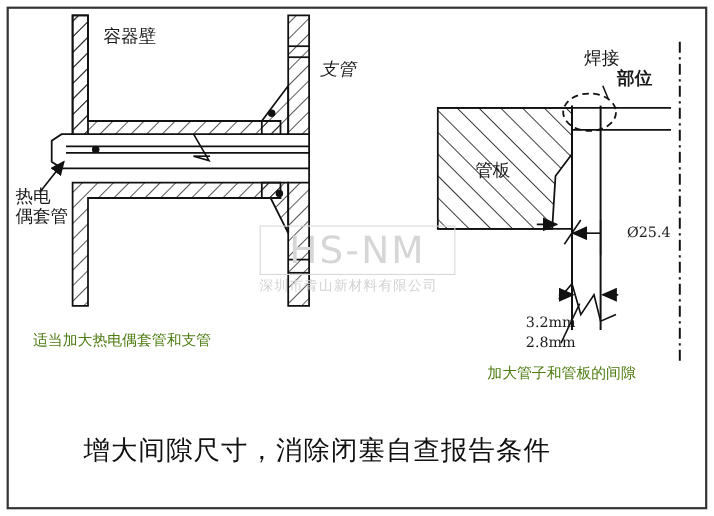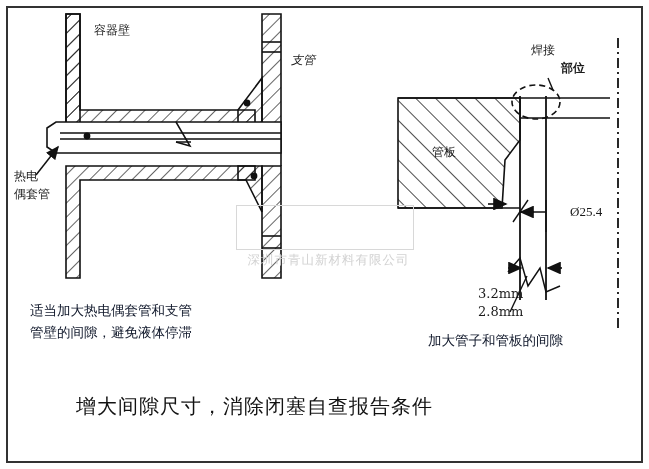--- a/index.html
+++ b/index.html
@@ -35,29 +35,29 @@
     width: 649px;
     height: 469px;
   }
   .cap {
     position: absolute;
     color: #1a1a1a;
     font-family: "DejaVu Sans", "Liberation Sans", sans-serif;
     white-space: nowrap;
     line-height: 1.35;
   }
-  .lbl-small { font-size: 12px; }
+  .lbl-small { font-size: 16px; }
   .lbl-dim   { font-size: 13px; font-family: "DejaVu Serif","Liberation Serif",serif; }
   .cap-block {
     font-size: 13.5px;
     line-height: 1.55;
-    color: #0f172a;
+    color: #4d7c0f;
   }
   .cap-title {
-    font-size: 20px;
+    font-size: 24px;
     letter-spacing: 1px;
     color: #111111;
     text-align: right;
   }
   .wm {
     position: absolute;
     pointer-events: none;
     user-select: none;
   }
   .wm-box {
@@ -81,21 +81,20 @@
     font-size: 34px;
     letter-spacing: 2px;
     color: #d6d6d6;
     font-family: "DejaVu Sans", "Liberation Sans", sans-serif;
   }
   .wm-sub {
     position: absolute;
     left: 236px;
     top: 252px;
     width: 185px;
-    text-align: center;
     font-size: 12.5px;
     letter-spacing: 1px;
     color: #d2d2d2;
   }
 </style>
 </head>
 <body>
 
 <div id="page">
 
@@ -185,39 +184,39 @@
 
       <line x1="510" y1="312" x2="527" y2="276" stroke="#111111" stroke-width="1.4"></line>
 
       <line x1="548" y1="78" x2="553" y2="90" stroke="#111111" stroke-width="1.4"></line>
 
       <line x1="618" y1="38" x2="618" y2="330" stroke="#111111" stroke-width="1.8" stroke-dasharray="10 4 2 4"></line>
     </g>
   </svg>
 
   <div class="wm wm-box"></div>
+  <div class="wm wm-main">HS-NM</div>
   <div class="wm wm-sub">深圳市青山新材料有限公司</div>
 
   <div class="cap lbl-small" style="left:94px; top:22px;">容器壁</div>
 
   <div class="cap lbl-small" style="left:291px; top:52px;font-style:italic;">支管</div>
 
   <div class="cap lbl-small" style="left:14px; top:168px;">热电</div>
   <div class="cap lbl-small" style="left:14px; top:186px;">偶套管</div>
 
   <div class="cap lbl-small" style="left:531px; top:42px;">焊接</div>
   <div class="cap lbl-small" style="left:561px; top:60px;font-weight:bold;">部位</div>
 
   <div class="cap lbl-small" style="left:432px; top:144px;">管板</div>
 
-  <div class="cap lbl-dim" style="left:570px; top:203px;font-family:Liberation Serif, serif;">Ø25.4</div>
+  <div class="cap lbl-dim" style="left:570px; top:203px;">Ø25.4</div>
   <div class="cap lbl-dim" style="left:478px; top:249px;margin-top:36px;">3.2mm</div>
   <div class="cap lbl-dim" style="left:478px; top:303px;">2.8mm</div>
 
   <div class="cap cap-block" style="left:30px; top:300px;">适当加大热电偶套管和支管</div>
-  <div class="cap cap-block" style="left:30px; top:322px;">管壁的间隙，避免液体停滞</div>
-
-  <div class="cap cap-block" style="left:428px; top:330px;">加大管子和管板的间隙</div>
+
+  <div class="cap cap-block" style="left:443px; top:330px;">加大管子和管板的间隙</div>
 
   <div class="cap cap-title" style="left:76px; top:393px;">增大间隙尺寸，消除闭塞自查报告条件</div>
 
   <div id="frame"></div>
 </div>
 
 </body></html>

